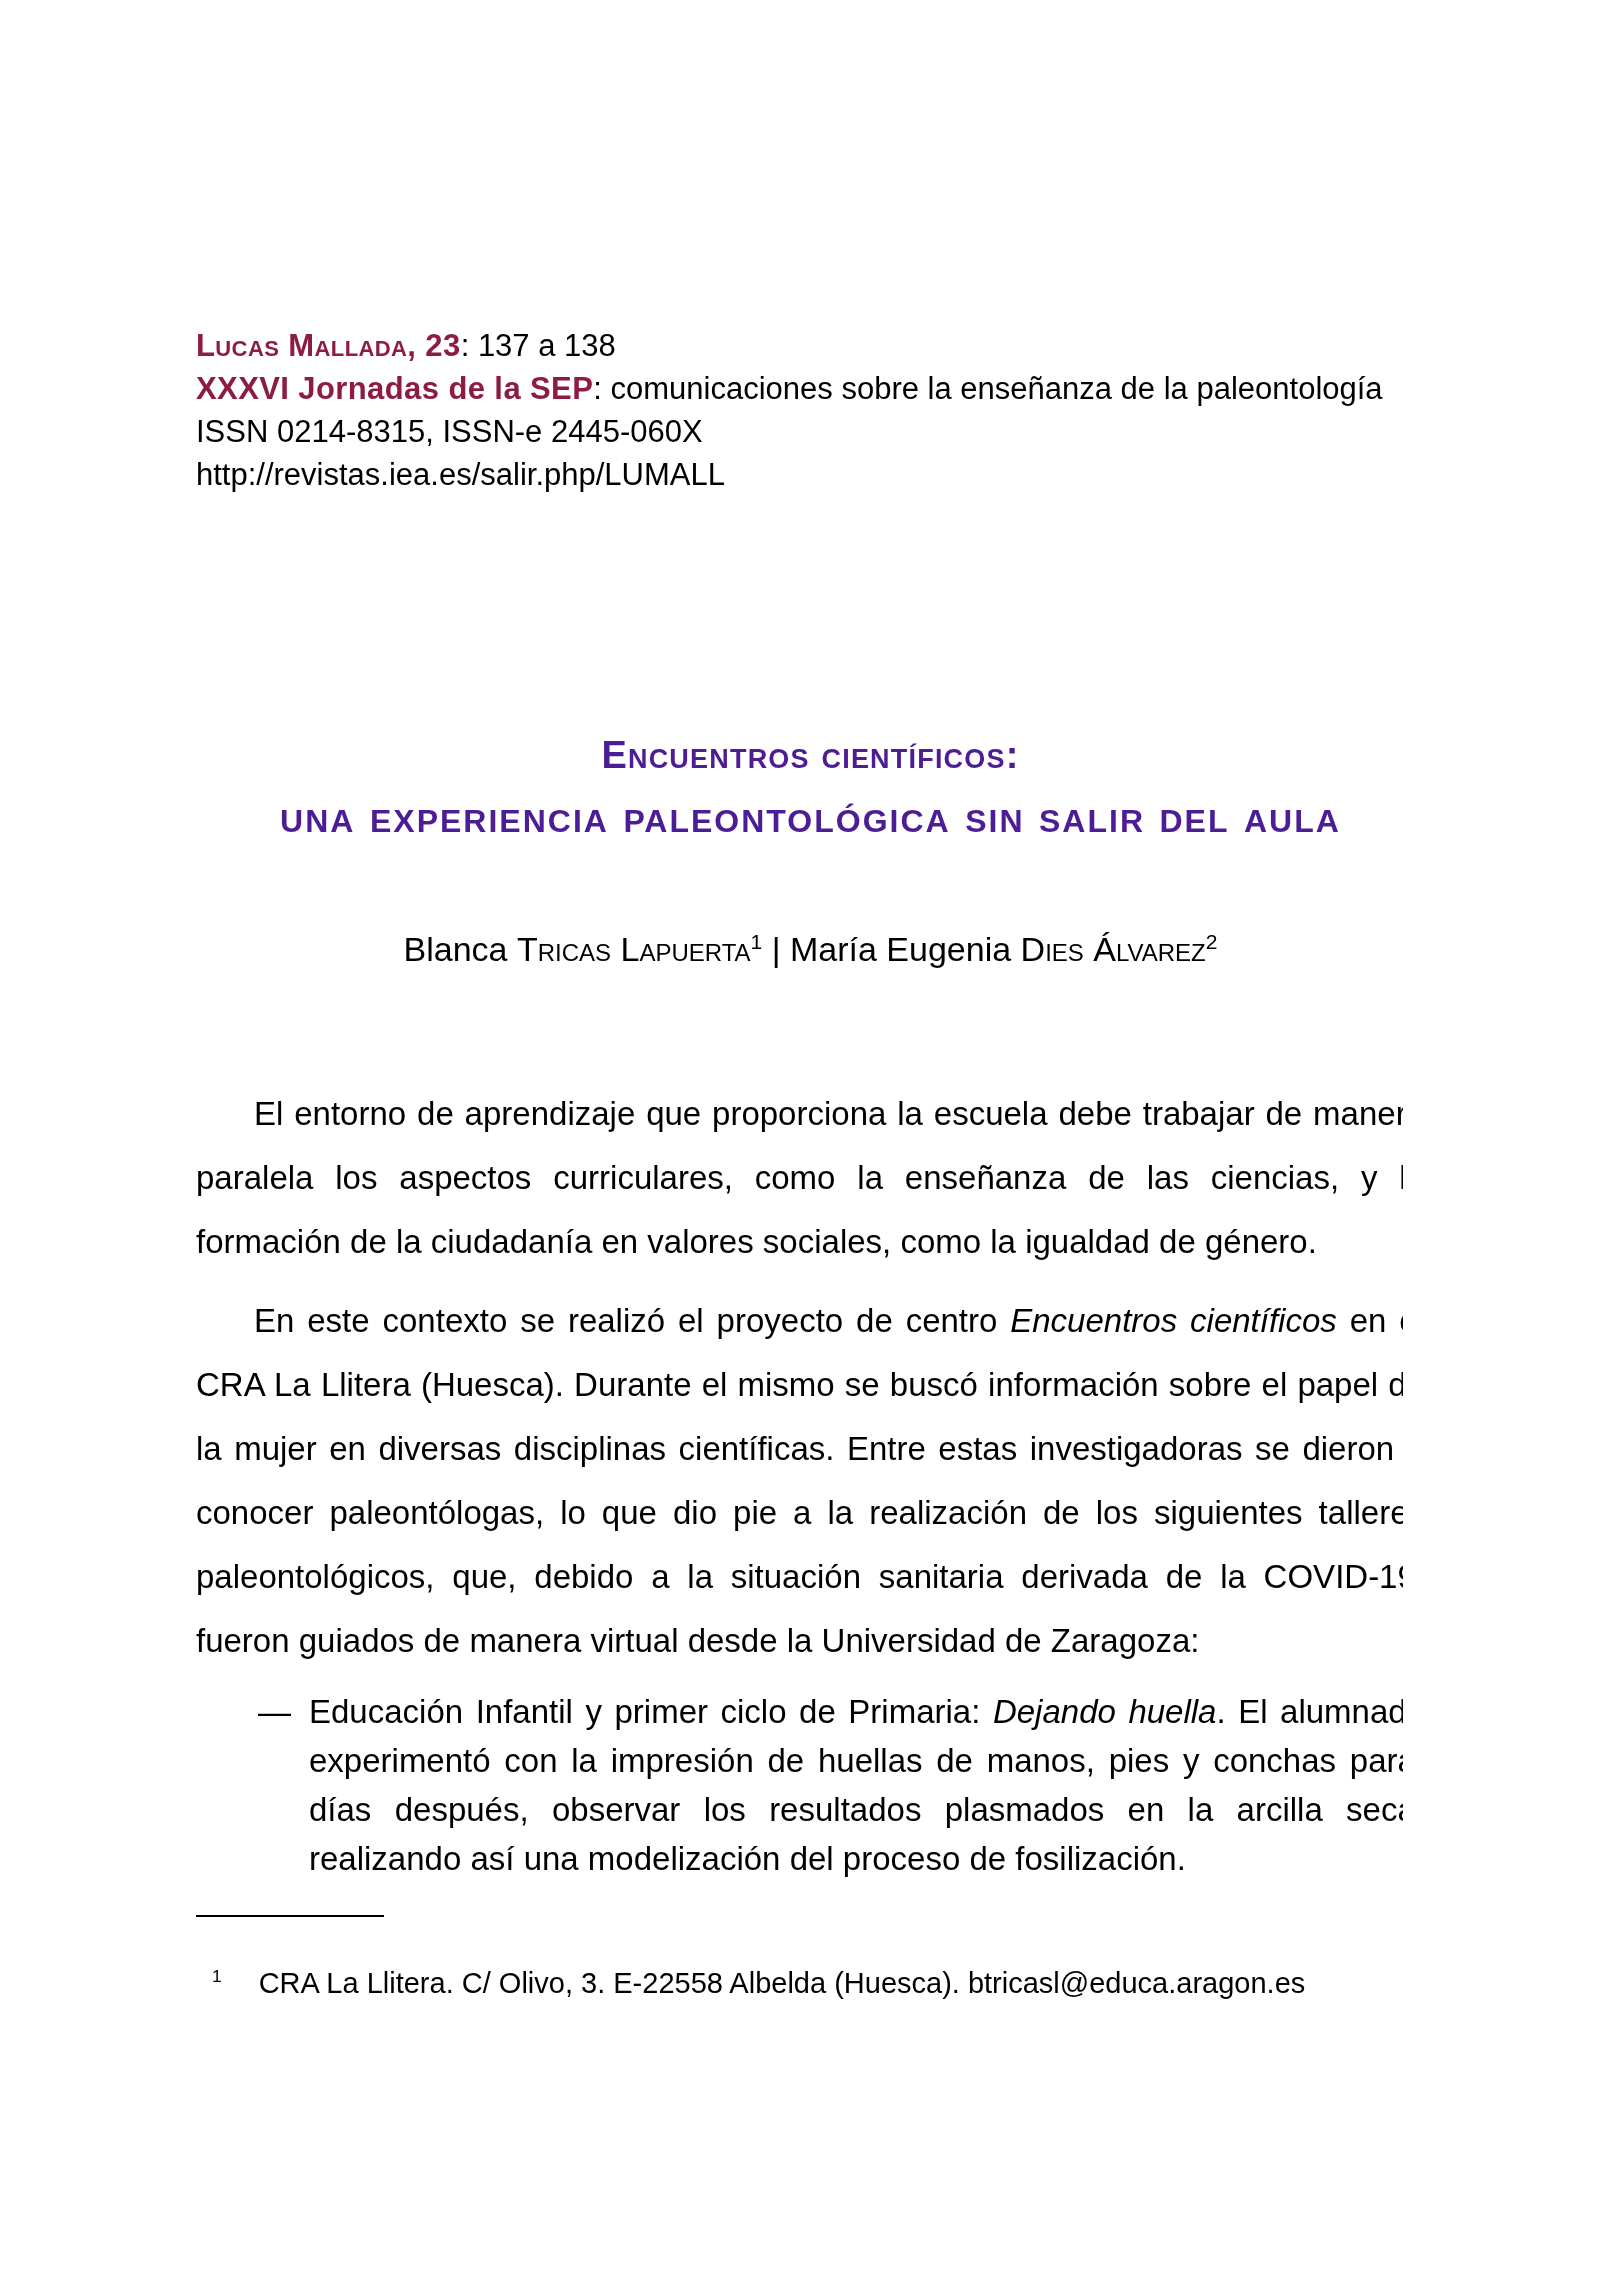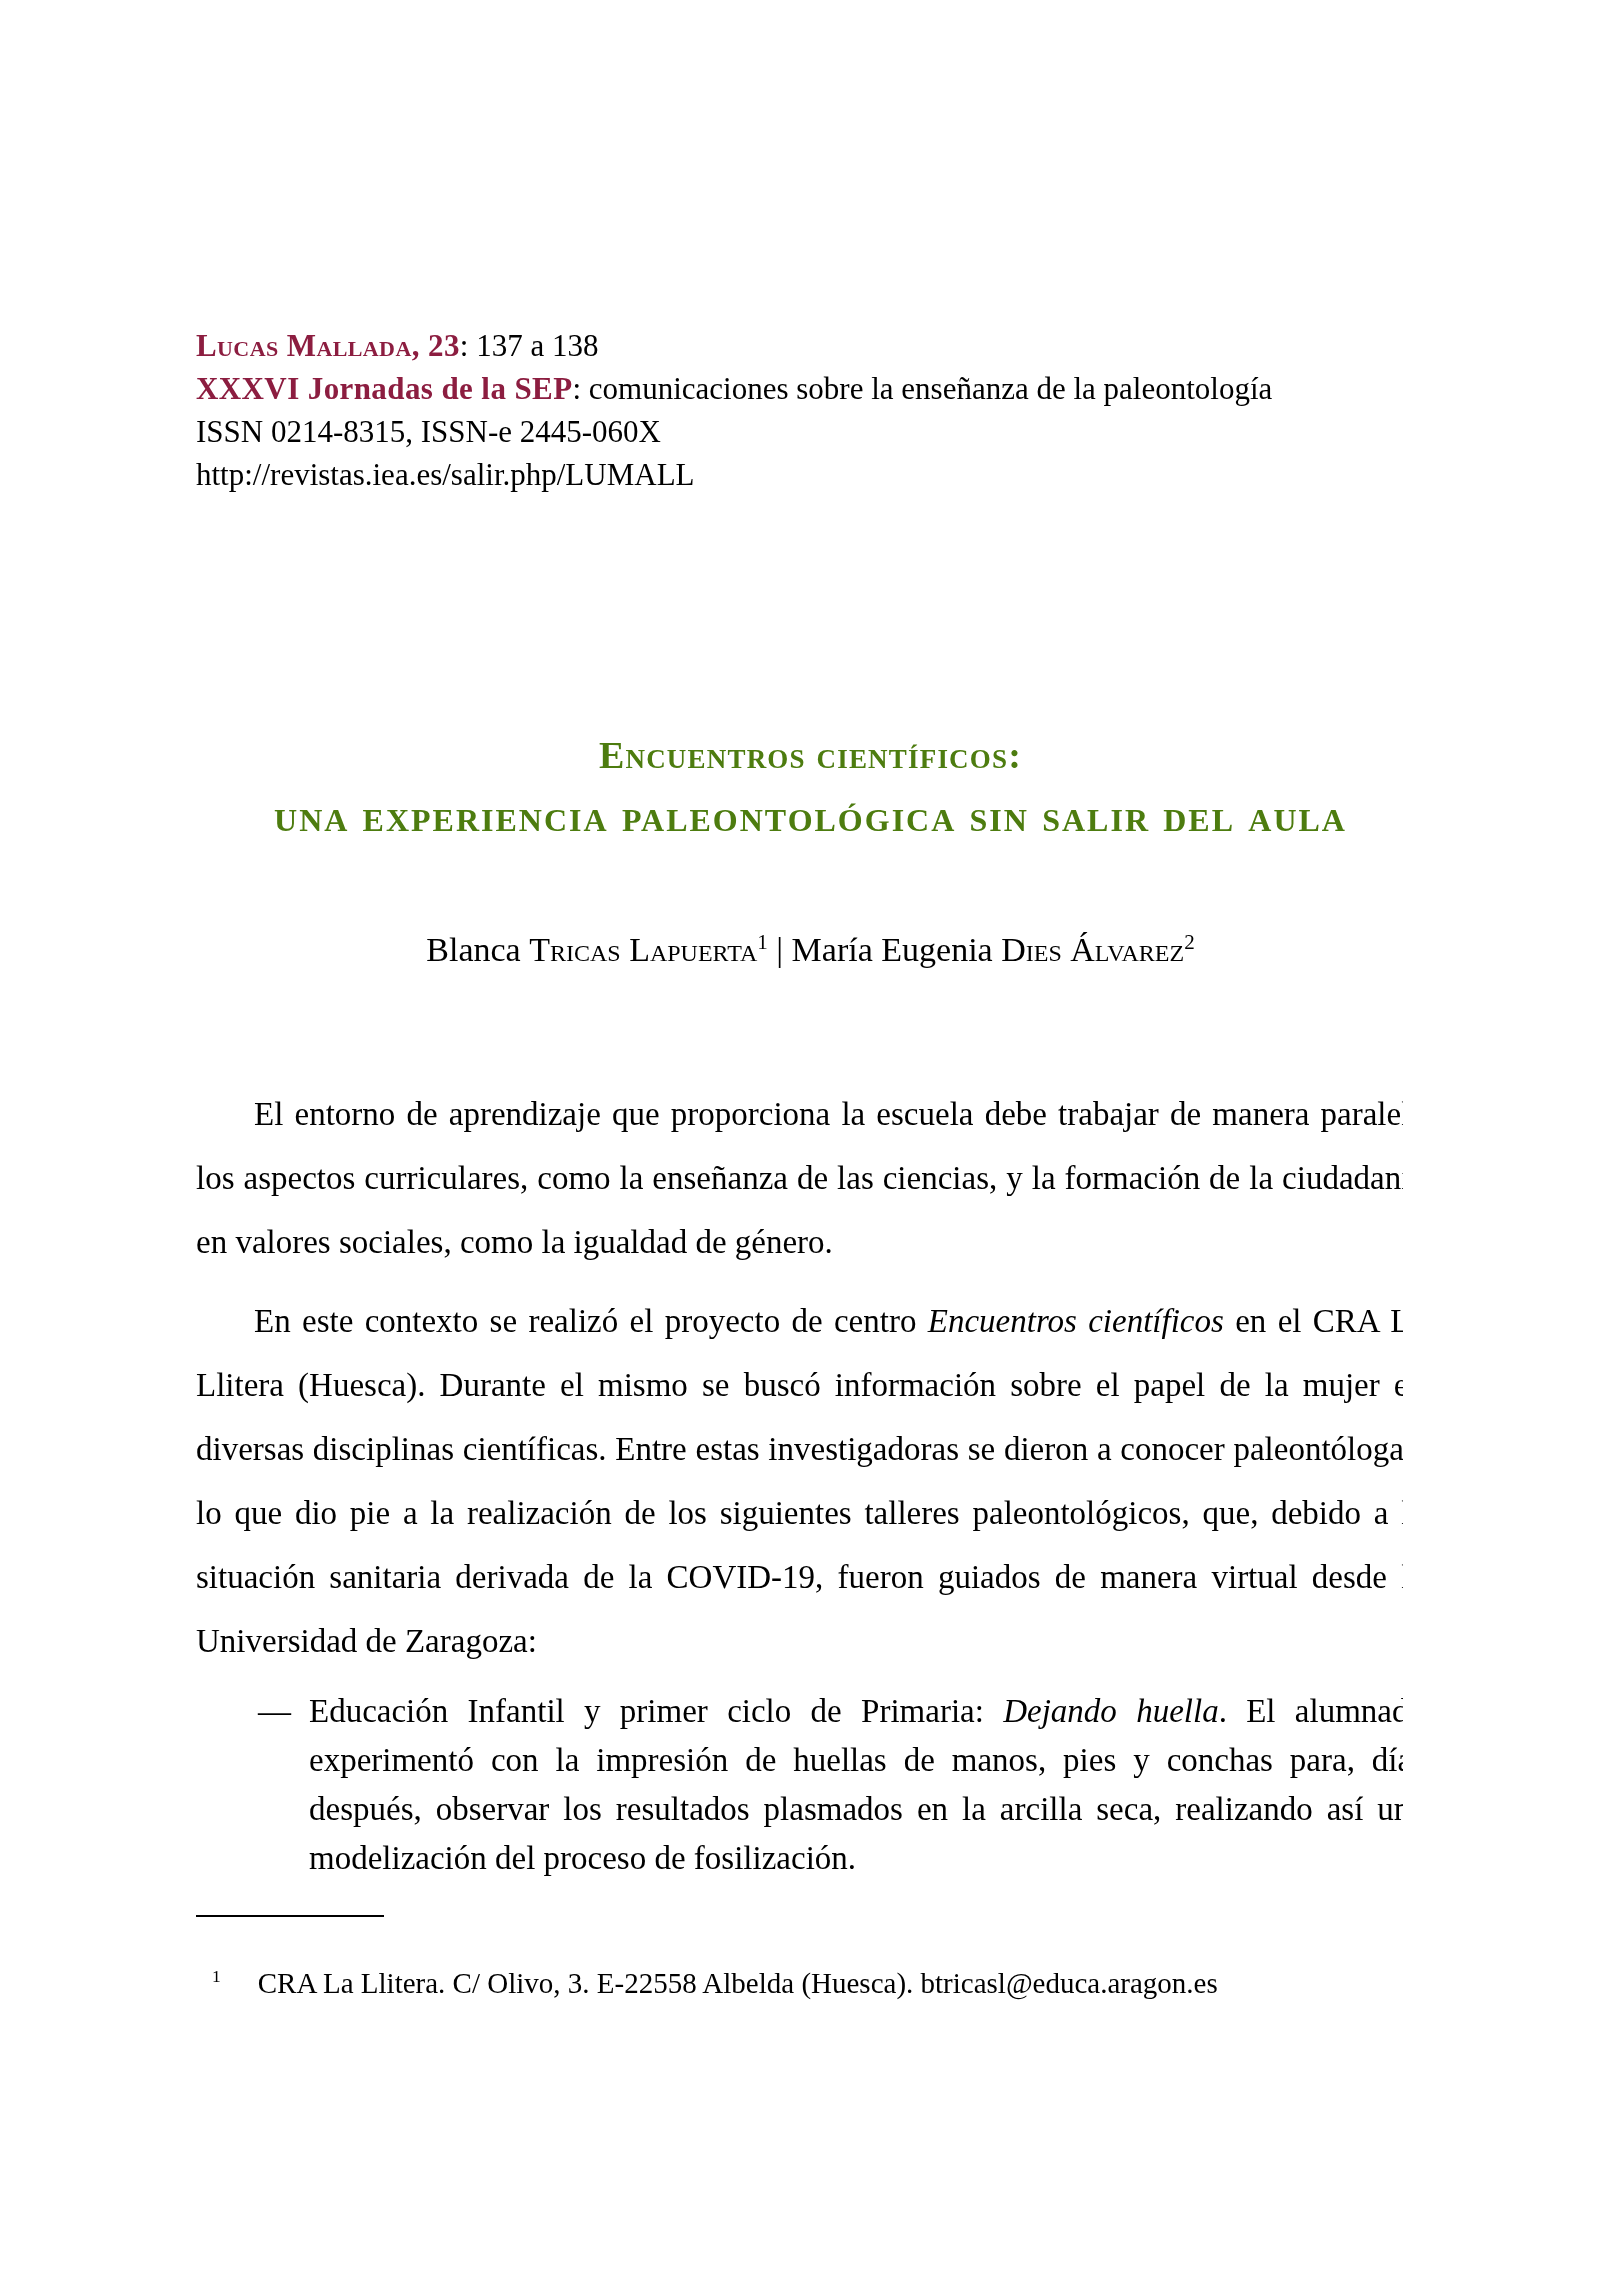--- a/index.html
+++ b/index.html
@@ -2,21 +2,21 @@
 <html style="font-size:13px"><head>
 <meta charset="utf-8">
 <style>
   html, body { margin: 0; padding: 0; background: #ffffff; }
   .page {
     position: relative;
     width: 1403px;
     height: 2295px;
     background: #ffffff;
     color: #000000;
-    font-family: Liberation Serif, serif;
+    font-family: Liberation Sans, sans-serif;
     overflow: hidden;
     border-radius: 22px;
   }
   .content {
     position: absolute;
     left: 196px;
     top: 0;
     width: 1229px;
   }
   .accent { color: #8c1d40; }
@@ -29,21 +29,21 @@
     font-size: 31px;
     line-height: 43px;
   }
   .hline { margin: 0; }
   .hline .label { letter-spacing: 0.4px; }
 
   .title-block {
     margin: 233px 0 0 0;
     text-align: center;
     font-weight: bold;
-    color: #4d7c0f;
+    color: #4c1d95;
   }
   .title-line1 {
     display: block;
     font-size: 38px;
     line-height: 52px;
     font-variant: small-caps;
     letter-spacing: 1.2px;
   }
   .title-line2 {
     display: block;

